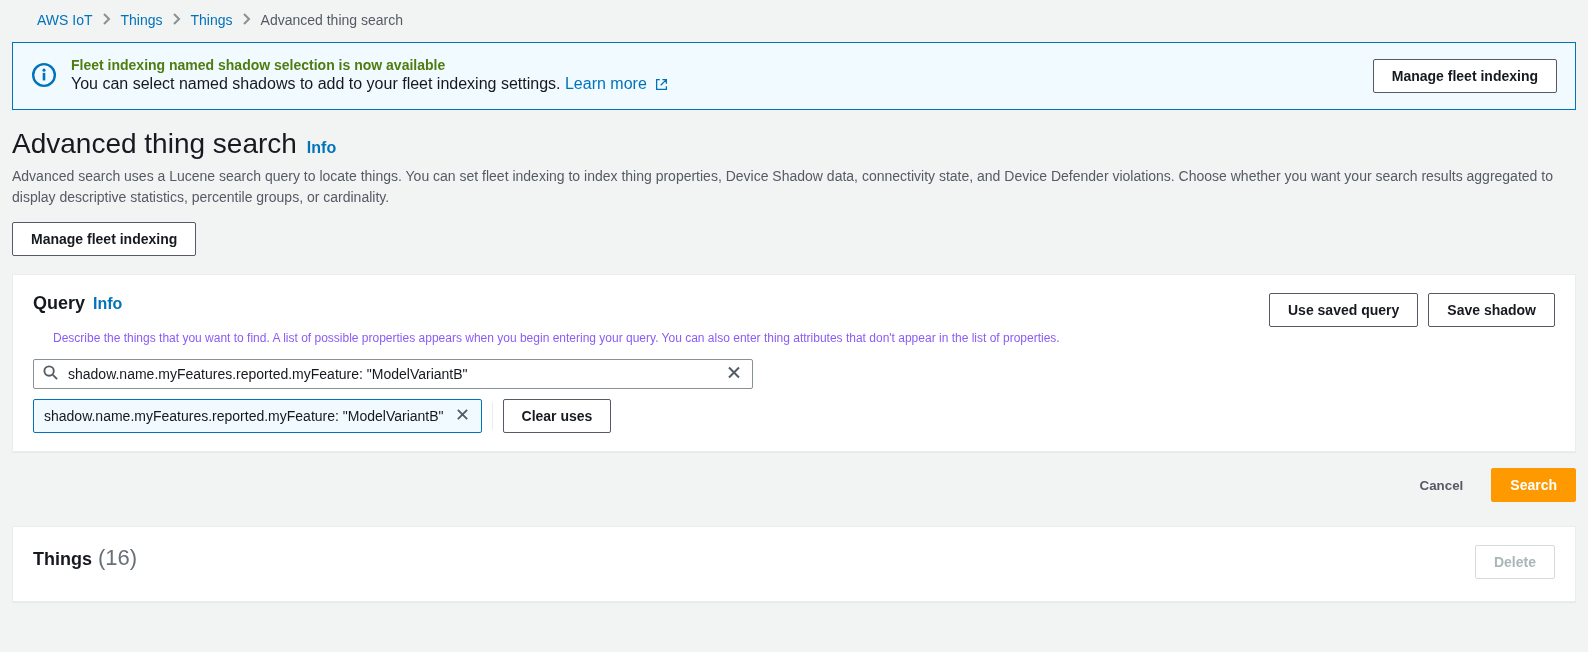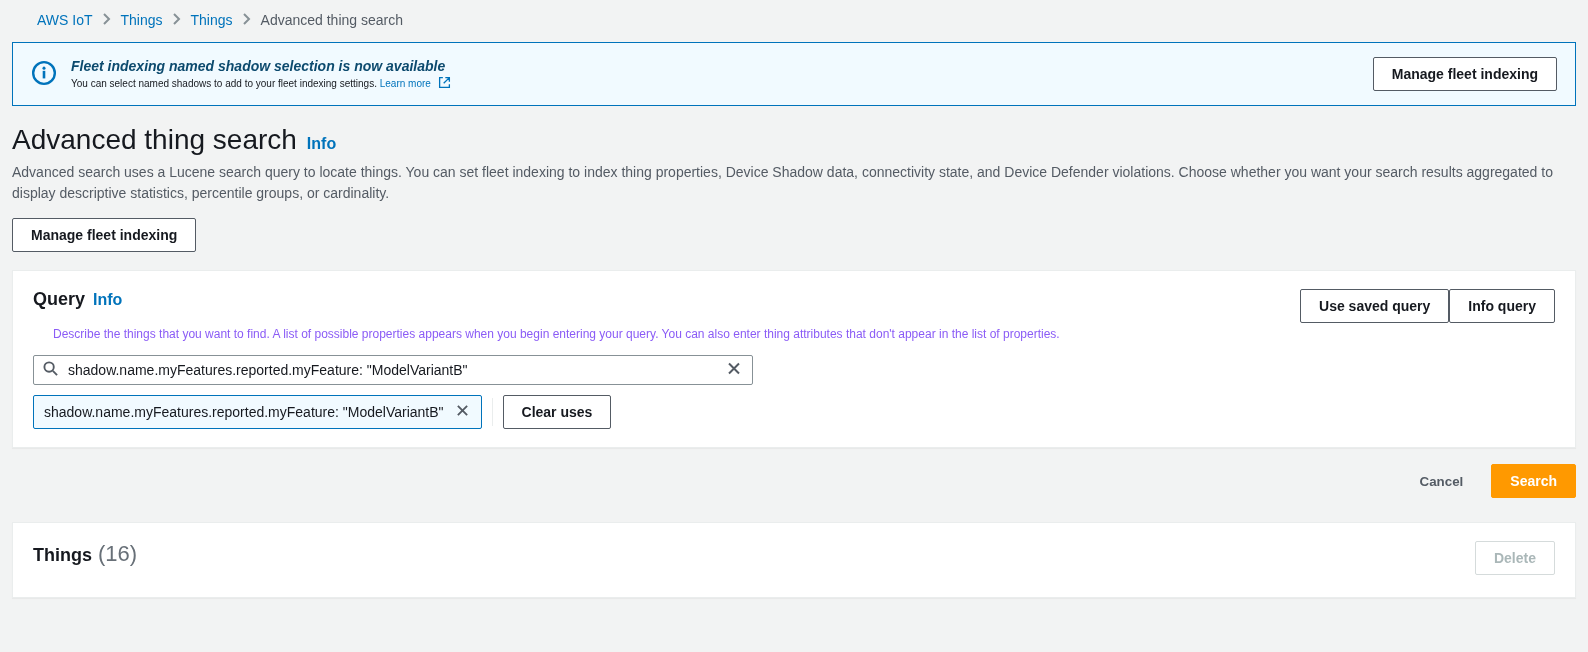--- a/index.html
+++ b/index.html
@@ -23,22 +23,22 @@
     border: 1px solid #0073bb;
     background: #f1faff;
     display: flex;
     align-items: center;
     padding: 14px 18px;
     gap: 14px;
     margin-bottom: 18px;
   }
   .info-banner .info-icon-wrap { flex: 0 0 auto; }
   .info-banner .info-text { flex: 1 1 auto; }
-  .info-banner .info-title { font-weight: 700; color: #0c4a6e; font-size: 14px; margin-bottom: 2px; font-style: italic; }
-  .info-banner .info-body { color: #16191f; font-size: 10px; }
+  .info-banner .info-title { font-weight: 700; color: #4d7c0f; font-size: 14px; margin-bottom: 2px; }
+  .info-banner .info-body { color: #16191f; font-size: 16px; }
   .info-banner .info-body .learn-more { color: #0073bb; }
   .info-banner .btn { flex: 0 0 auto; }
 
   
   .btn {
     display: inline-flex;
     align-items: center;
     justify-content: center;
     border: 1px solid #545b64;
     background: #fff;
@@ -82,21 +82,21 @@
     background: #fff;
     border: 1px solid #eaeded;
     box-shadow: 0 1px 1px rgba(0,0,0,0.04);
     padding: 18px 20px;
     margin-bottom: 16px;
   }
   .panel-header-row { display: flex; justify-content: space-between; align-items: flex-start; gap: 12px; margin-bottom: 4px; }
   .panel-title-row { display: flex; align-items: baseline; gap: 8px; }
   .panel-title { font-size: 18px; font-weight: 700; }
   .panel-desc { font-size: 12px; color: #8b5cf6; margin-bottom: 14px; margin-left: 20px; }
-  .panel-actions { display: flex; }
+  .panel-actions { display: flex; gap: 10px; }
 
   
   .search-input-wrap {
     position: relative;
     width: 720px;
     max-width: 100%;
     margin-bottom: 10px;
   }
   .search-input {
     width: 100%;
@@ -210,21 +210,21 @@
 <div class="panel">
   <div class="panel-header-row">
     <div>
       <div class="panel-title-row">
         <span class="panel-title">Query</span>
         <a href="#" class="info-link">Info</a>
       </div>
     </div>
     <div class="panel-actions">
       <button class="btn">Use saved query</button>
-      <button class="btn">Info query</button>
+      <button class="btn">Save shadow</button>
     </div>
   </div>
   <p class="panel-desc">Describe the things that you want to find. A list of possible properties appears when you begin entering your query. You can also enter thing attributes that don't appear in the list of properties.</p>
 
   <div class="search-input-wrap">
     <span class="search-icon-left">
       <svg width="15" height="15" viewBox="0 0 16 16">
           <circle cx="6.5" cy="6.5" r="5" stroke="#545b64" stroke-width="2" fill="none"></circle>
           <line x1="10.5" y1="10.5" x2="15" y2="15" stroke="#545b64" stroke-width="2"></line>
         </svg>

